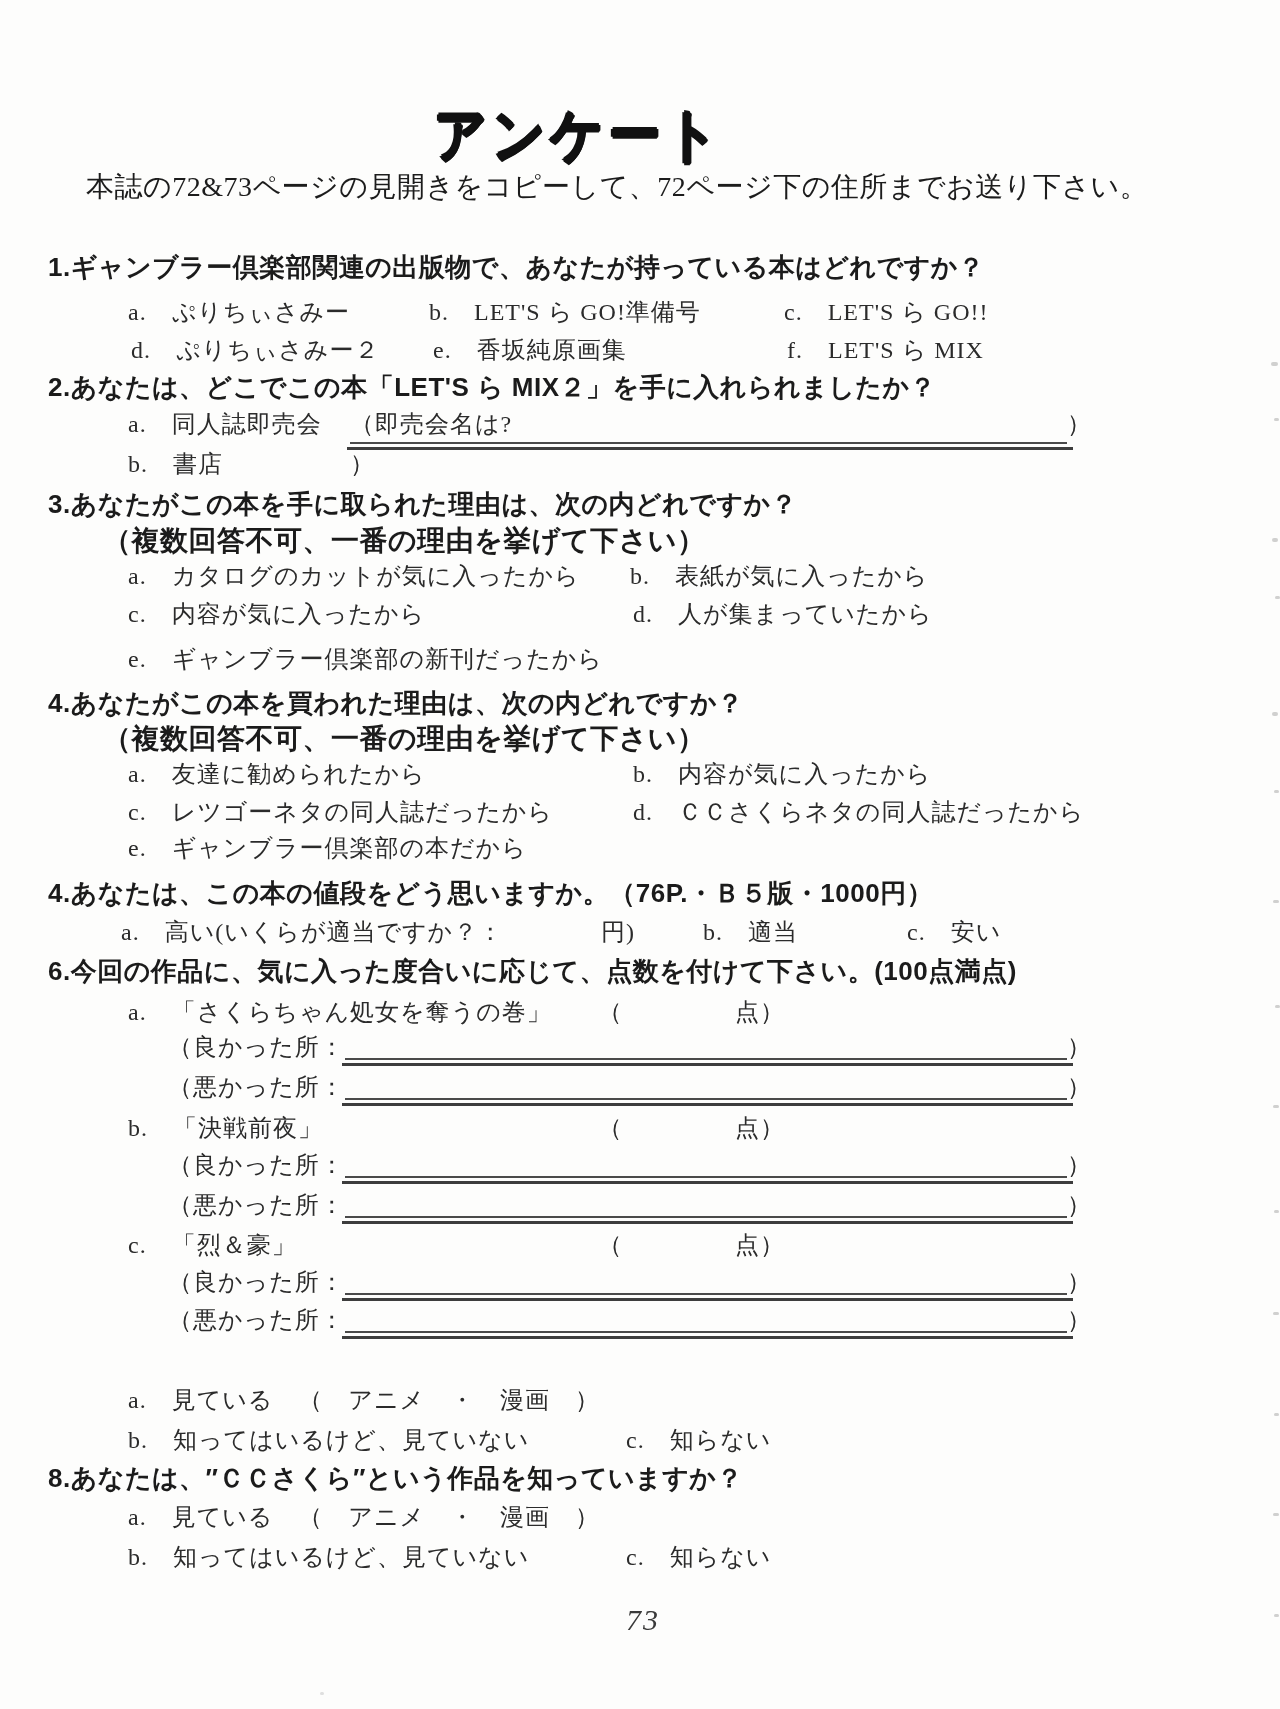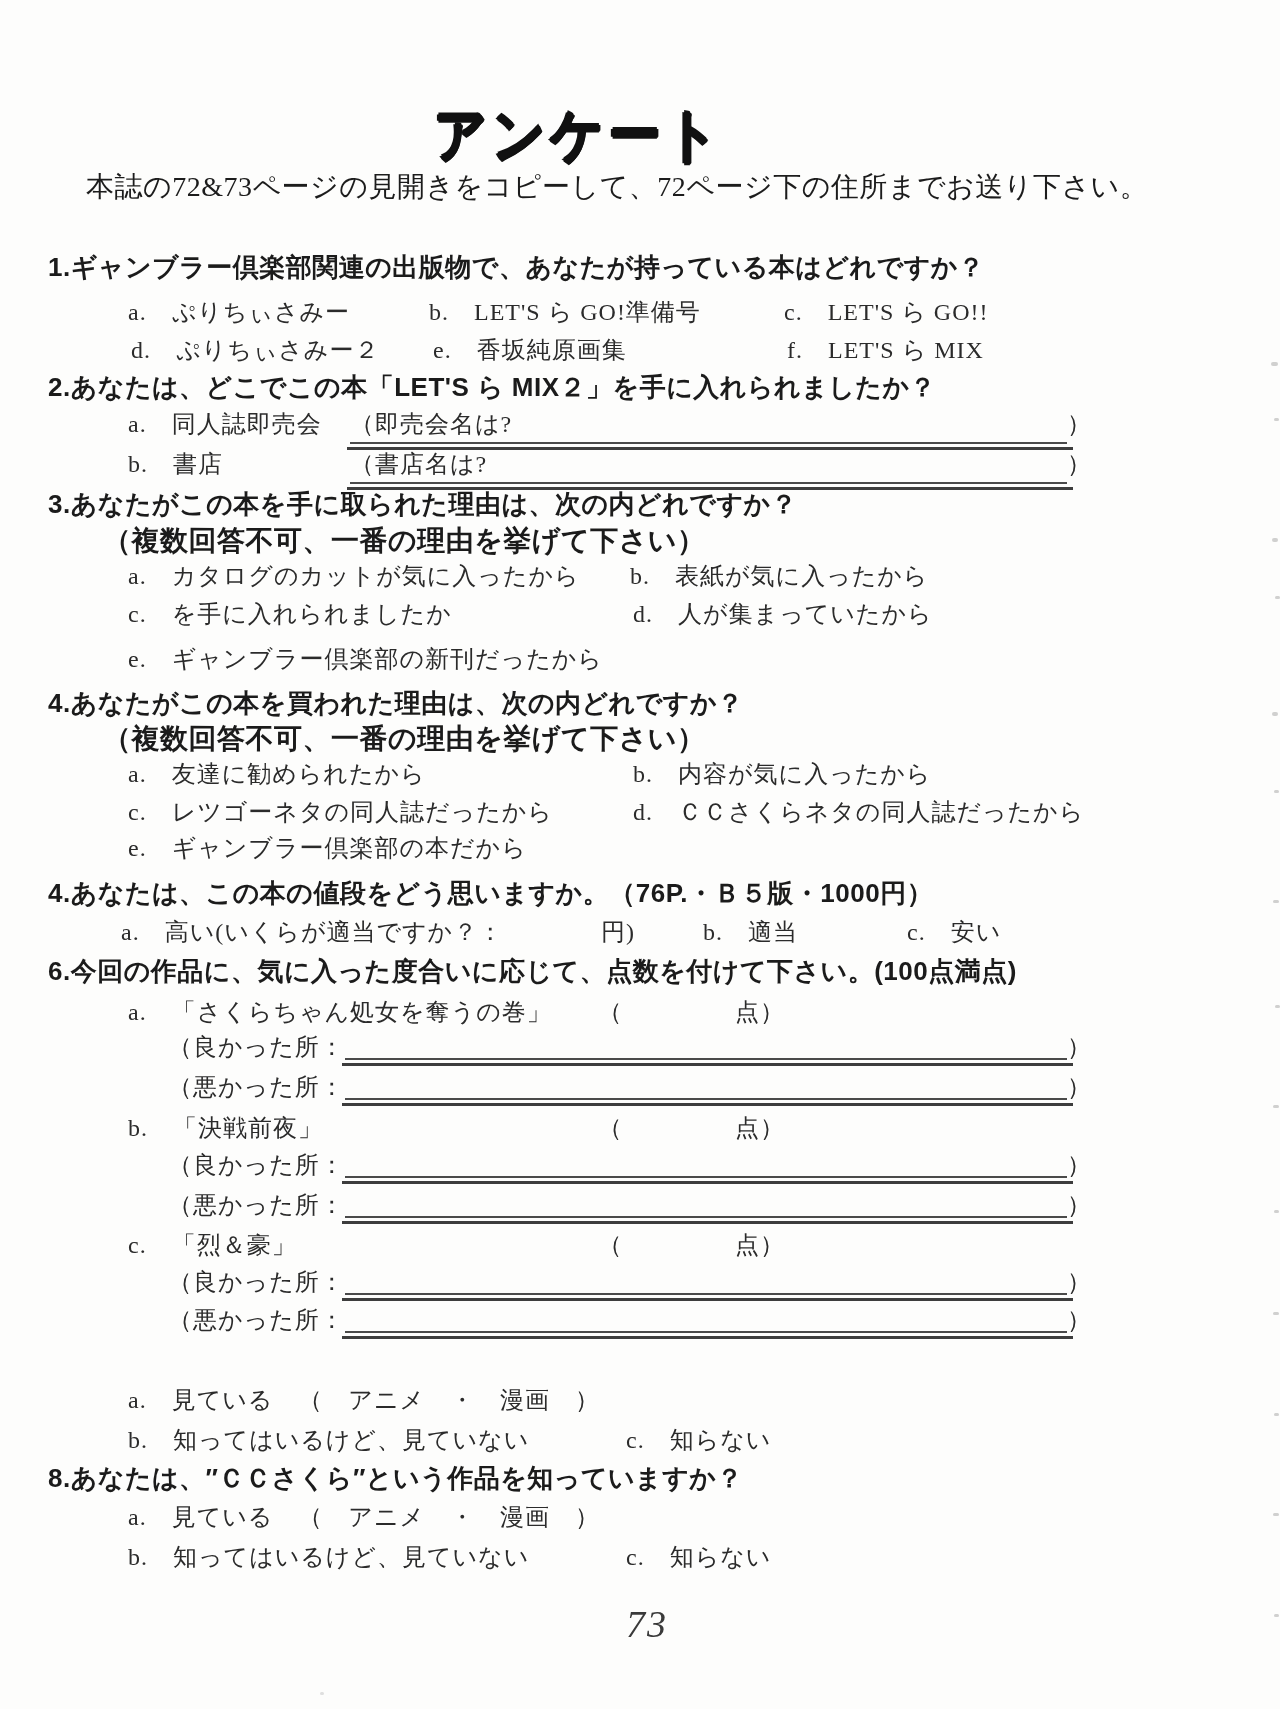--- a/index.html
+++ b/index.html
@@ -36,21 +36,21 @@
   .ul-wrap,.ul2{position:relative;}
   .ul-wrap{flex:1;display:flex;text-align:right;}
   .ul2{flex:1;height:1em;}
   .ul-wrap::before,.ul2::before{
     content:"";position:absolute;left:0;right:0;bottom:-5px;height:2px;background:#4a4a4a;
   }
   .ul-wrap::after,.ul2::after{
     content:"";position:absolute;left:-3px;right:-6px;bottom:-11px;height:3px;background:#3d3d3d;
   }
   .fillgap{flex:1;}
-  .page-num{font-size:38px;font-style:italic;color:#3a3a3a;letter-spacing:2px;}
+  .page-num{font-size:30px;font-style:italic;color:#3a3a3a;letter-spacing:2px;}
   .speck{position:absolute;background:#9a9a9a;opacity:.45;border-radius:2px;}
 </style>
 </head>
 <body>
 
 <div class="sheet">
 
   <div class="abs survey-title" style="left:434px;top:100px">アンケート</div>
   <div class="abs instruction" style="left:46px;top:170px">本誌の72&amp;73ページの見開きをコピーして、72ページ下の住所までお送り下さい。</div>
 
@@ -66,32 +66,28 @@
   <div class="abs row" style="left:128px;top:410px;width:964px">
     <span class="opt fixw" style="width:222px">a.　同人誌即売会</span>
     <span class="ul-wrap">
       <span class="opt">（即売会名は?</span>
       <span class="fillgap"></span>
     </span>
     <span class="opt">）</span>
   </div>
   <div class="abs row" style="left:128px;top:450px;width:964px">
     <span class="opt fixw" style="width:222px">b.　書店</span>
-    <span class="ul-wrap">
-      <span class="opt">（書店名は?</span>
-      <span class="fillgap"></span>
-    </span>
     <span class="opt">）</span>
   </div>
 
   <div class="abs q-title" style="left:48px;top:489px">3.あなたがこの本を手に取られた理由は、次の内どれですか？</div>
   <div class="abs q-note" style="left:103px;top:524px">（複数回答不可、一番の理由を挙げて下さい）</div>
   <div class="abs opt" style="left:128px;top:562px">a.　カタログのカットが気に入ったから</div>
   <div class="abs opt" style="left:630px;top:562px">b.　表紙が気に入ったから</div>
-  <div class="abs opt" style="left:128px;top:600px">c.　を手に入れられましたか</div>
+  <div class="abs opt" style="left:128px;top:600px">c.　内容が気に入ったから</div>
   <div class="abs opt" style="left:633px;top:600px">d.　人が集まっていたから</div>
   <div class="abs opt" style="left:128px;top:645px">e.　ギャンブラー倶楽部の新刊だったから</div>
 
   <div class="abs q-title" style="left:48px;top:688px">4.あなたがこの本を買われた理由は、次の内どれですか？</div>
   <div class="abs q-note" style="left:103px;top:722px">（複数回答不可、一番の理由を挙げて下さい）</div>
   <div class="abs opt" style="left:128px;top:760px">a.　友達に勧められたから</div>
   <div class="abs opt" style="left:633px;top:760px">b.　内容が気に入ったから</div>
   <div class="abs opt" style="left:128px;top:798px">c.　レツゴーネタの同人誌だったから</div>
   <div class="abs opt" style="left:633px;top:798px">d.　ＣＣさくらネタの同人誌だったから</div>
   <div class="abs opt" style="left:128px;top:834px">e.　ギャンブラー倶楽部の本だから</div>

